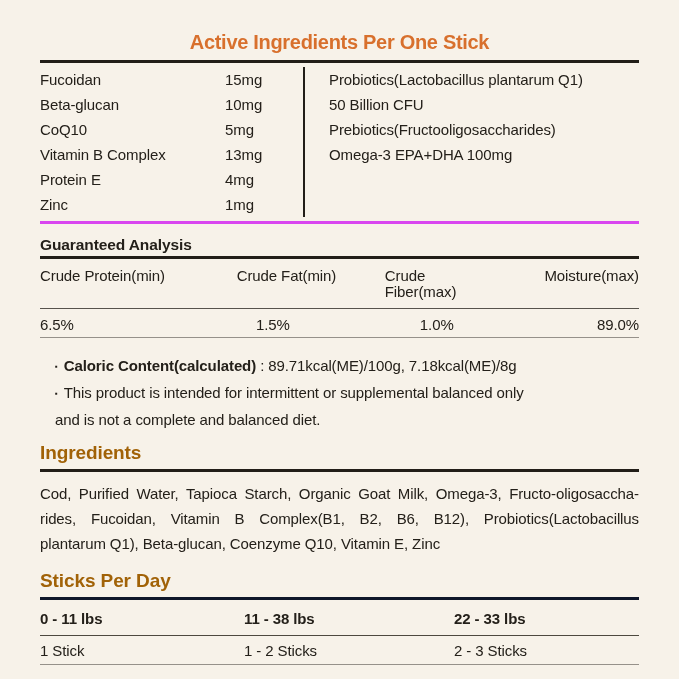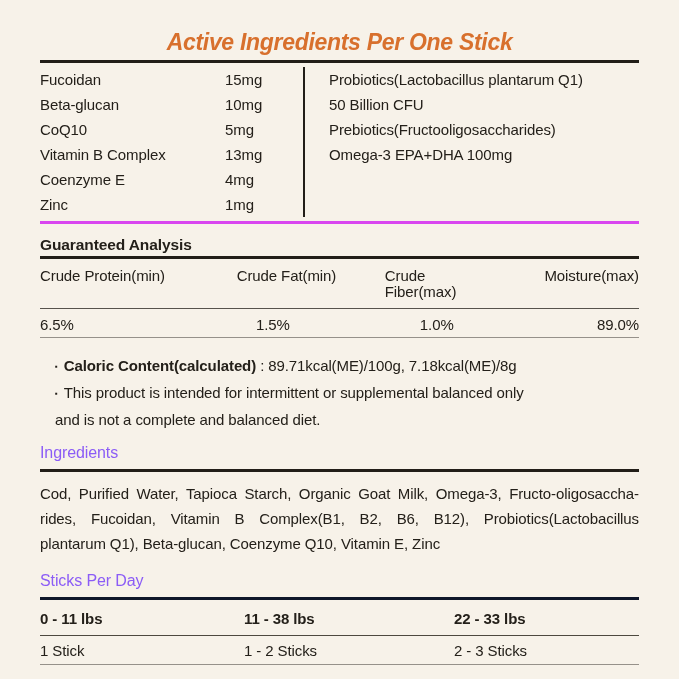--- a/index.html
+++ b/index.html
@@ -11,26 +11,25 @@
     font-size: 15px;
     letter-spacing: -0.1px;
     overflow: hidden;
   }
   .page { padding: 0 40px; }
 
   
   .title {
     margin-top: 33px;
     text-align: center;
-    font-size: 23px;
+    font-size: 20px;
     font-weight: bold;
     letter-spacing: -0.3px;
     line-height: 19px;
     color: #D8702D;
-    font-style: italic;
   }
 
   
   .ai-table {
     margin-top: 8px;
     border-top: 3px solid #221E18;
     border-bottom: 3px solid #d946ef;
     display: flex;
     padding: 4px 0;
   }
@@ -63,24 +62,24 @@
   .note-line { line-height: 26px; margin-left: 15px; }
   .bullet {
     font-size: 8px;
     vertical-align: 2px;
     margin-right: 6px;
   }
   .note-bold { font-weight: bold; }
 
   
   .section-heading {
-    font-size: 16px;
-    font-weight: normal;
+    font-size: 19px;
+    font-weight: bold;
     line-height: 22px;
-    color: #8b5cf6;
+    color: #a16207;
   }
   .ing-heading { margin-top: 9px; }
   .rule { margin-top: 5px; height: 3px; background: #221E18; }
   .ing-para { margin-top: 9px; }
   .ing-line { line-height: 25px; font-size: 15px; }
   .ing-just { text-align: justify; text-align-last: justify; }
 
   
   .sticks-heading { margin-top: 14px; }
   .sticks-table { margin-top: 5px; border-top: 3px solid #0f172a; }
@@ -107,21 +106,21 @@
       </div>
       <div class="ai-row">
         <span class="ai-label">CoQ10</span>
         <span class="ai-amount">5mg</span>
       </div>
       <div class="ai-row">
         <span class="ai-label">Vitamin B Complex</span>
         <span class="ai-amount">13mg</span>
       </div>
       <div class="ai-row">
-        <span class="ai-label">Coenzyme E</span>
+        <span class="ai-label">Protein E</span>
         <span class="ai-amount">4mg</span>
       </div>
       <div class="ai-row">
         <span class="ai-label">Zinc</span>
         <span class="ai-amount">1mg</span>
       </div>
     </div>
     <div class="ai-right">
       <div class="ai-row">Probiotics(Lactobacillus plantarum Q1)</div>
       <div class="ai-row">50 Billion CFU</div>

